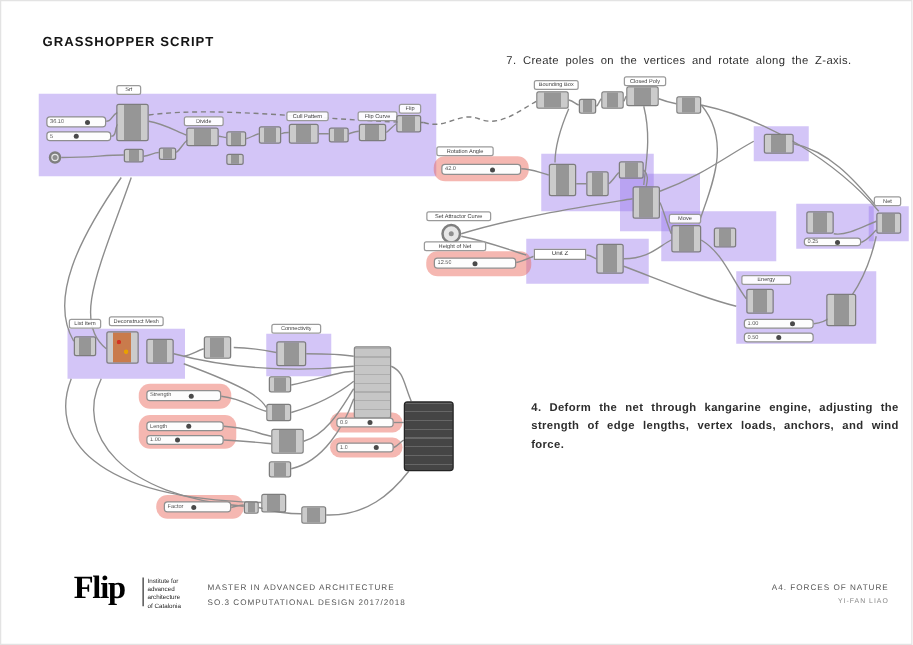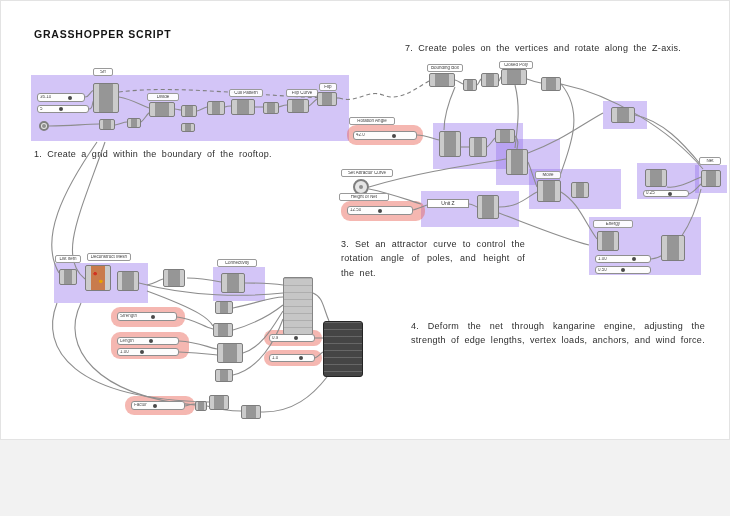--- a/index.html
+++ b/index.html
@@ -1,23 +1,23 @@
 <!DOCTYPE html>
 <html><head>
 <meta charset="utf-8">
 <style>
   html,body{margin:0;padding:0;background:#f2f2f2;}
-  .page{position:relative;width:730px;height:440px;background:#ffffff;overflow:hidden;
+  .page{position:relative;width:730px;height:516px;background:#ffffff;overflow:hidden;
         font-family:"Liberation Sans",sans-serif;border:1px solid #e3e3e3;box-sizing:border-box;margin:0 auto;}
   .title{position:absolute;left:33px;top:27px;font-size:10.5px;font-weight:bold;letter-spacing:.8px;color:#151515;}
   .cap{position:absolute;font-size:9px;color:#2d2d2d;letter-spacing:.3px;word-spacing:2.4px;line-height:1.6;text-align:justify;}
   #cap1{left:33px;top:146px;width:280px;white-space:nowrap;text-align:left;}
   #cap2{left:404px;top:40px;width:312px;white-space:nowrap;text-align:left;}
   #cap3{left:340px;top:236px;width:184px;}
-  #cap4{left:410px;top:318px;width:294px;}
+  #cap4{left:424px;top:318px;width:294px;font-weight:bold;}
 
   
   .hl{position:absolute;background:rgba(151,116,236,.42);z-index:1;}
   .pink{position:absolute;background:rgba(232,95,82,.45);border-radius:9px;z-index:1;}
   #wires{position:absolute;left:0;top:0;z-index:2;pointer-events:none;}
   #wires path{fill:none;stroke:#8d8d8d;stroke-width:1.1;}
   #wires path.dash{stroke-dasharray:4 3;stroke:#808080;}
 
   .gh{position:absolute;box-sizing:border-box;display:flex;align-items:center;justify-content:center;z-index:3;}
   .gh span{font-size:5px;color:#333;line-height:1;white-space:nowrap;overflow:hidden;}
@@ -284,23 +284,21 @@
         <span>1.0</span>
       </div>
       <div class="gh dark" style="left: 322px; top: 320px; width: 40px; height: 56px;"></div>
       <div class="gh slider" style="left: 130px; top: 400px; width: 54px; height: 9px;">
         <i style="left: 45%;"></i>
         <span>Factor</span>
       </div>
       <div class="gh node" style="left: 194px; top: 400px; width: 12px; height: 10px;"></div>
     </div>
 
-  <div class="cap" id="cap1">1.  Create a grid within the boundary of the rooftop.</div>
   <div class="cap" id="cap2">7.  Create poles on the vertices and rotate along the Z-axis.</div>
-  <div class="cap" id="cap3">3.  Set an attractor curve to control the rotation angle of poles, and height of the net.</div>
   <div class="cap" id="cap4">4.  Deform the net through kangarine engine, adjusting the strength of edge lengths, vertex loads, anchors, and wind force.</div>
 
   <div id="logo">Flip</div>
   <div id="logo-divider"></div>
   <div id="institute">
     <div>Institute for</div>
     <div>advanced</div>
     <div>architecture</div>
     <div>of Catalonia</div>
   </div>

